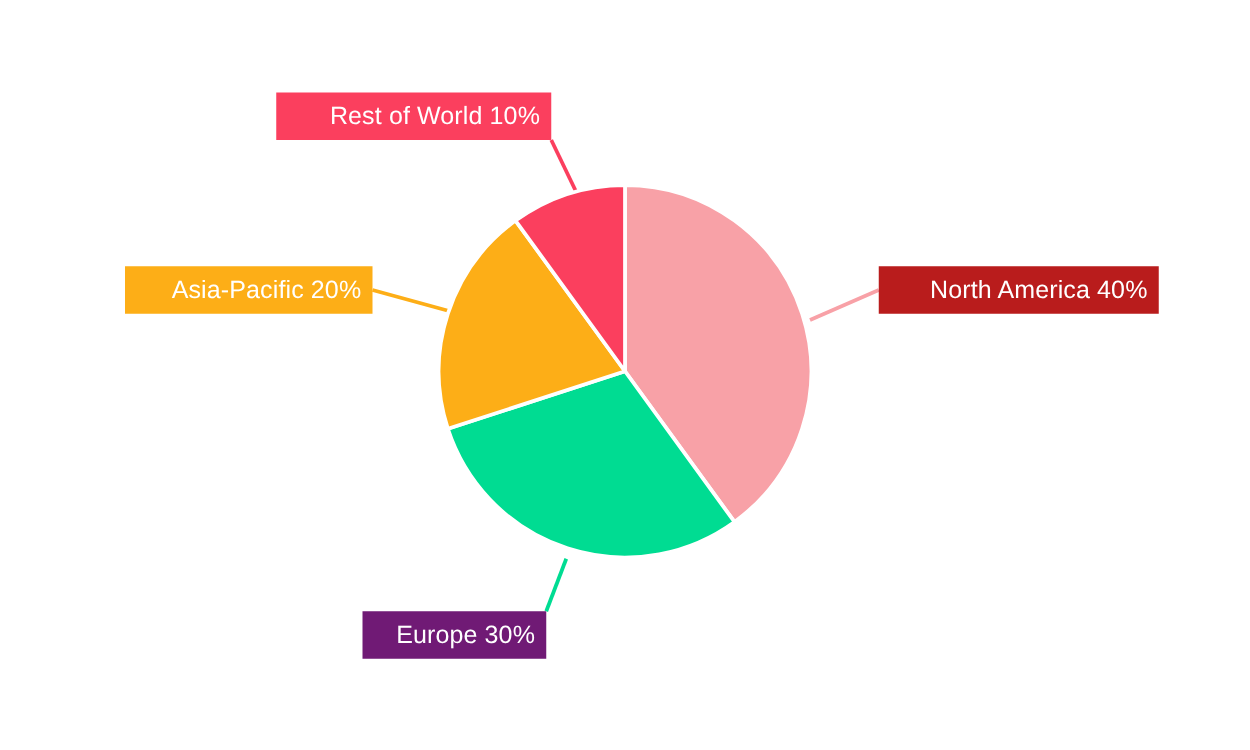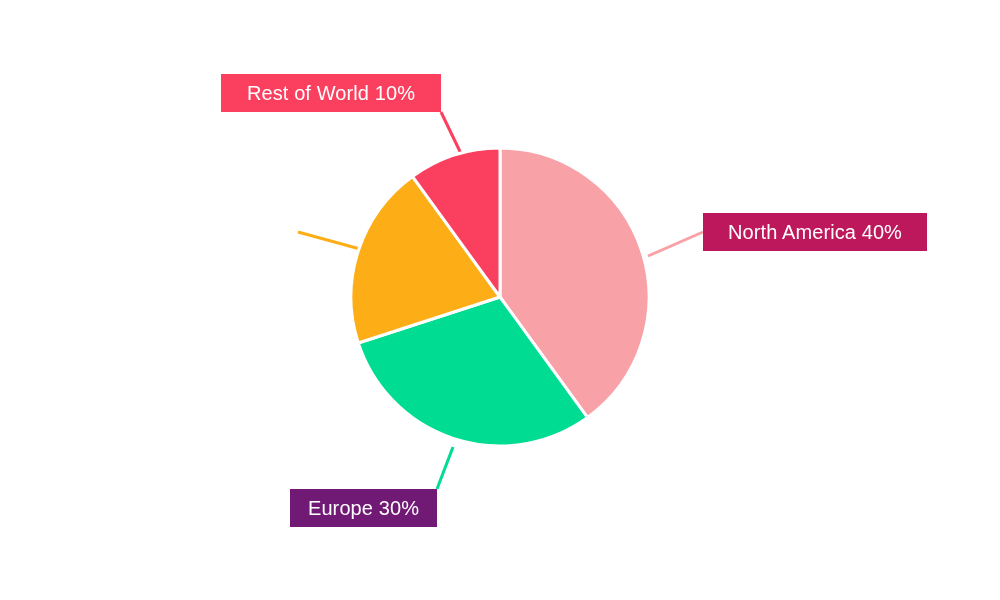--- a/index.html
+++ b/index.html
@@ -19,21 +19,21 @@
     position: absolute;
     left: 0;
     top: 0;
     width: 1000px;
     height: 600px;
   }
   .pie-label {
     position: absolute;
     display: flex;
     align-items: center;
-    justify-content: center;
+    justify-content: flex-end;
     box-sizing: border-box;
     color: #ffffff;
     font-family: "Liberation Sans", sans-serif;
     font-size: 20px;
     line-height: 20px;
     letter-spacing: 0.1px;
     white-space: nowrap;
     padding: 0 9px;
     height: 38px;
   }
@@ -51,26 +51,29 @@
         <line x1="441" y1="112" x2="466" y2="164" stroke="#fb3f5e" stroke-width="3"></line>
       </g>
     <g id="pie-slices">
         <path d="M 500 297 L 500 148 A 149 149 0 0 1 587.5800025915785 417.5435321618672 Z" fill="#f8a1a7" stroke="#ffffff" stroke-width="3" stroke-linejoin="round"></path>
         <path d="M 500 297 L 587.5800025915785 417.5435321618672 A 149 149 0 0 1 358.29257907202214 343.0435321618672 Z" fill="#00dc92" stroke="#ffffff" stroke-width="3" stroke-linejoin="round"></path>
         <path d="M 500 297 L 358.29257907202214 343.0435321618672 A 149 149 0 0 1 412.41999740842147 176.45646783813285 Z" fill="#fdae17" stroke="#ffffff" stroke-width="3" stroke-linejoin="round"></path>
         <path d="M 500 297 L 412.41999740842147 176.45646783813285 A 149 149 0 0 1 500 148 Z" fill="#fb3f5e" stroke="#ffffff" stroke-width="3" stroke-linejoin="round"></path>
       </g>
   </svg>
 
-  <div class="pie-label" style="left: 703px; top: 213px; width: 224px; height: 38px; background: #be185d;">
+  <div class="pie-label" style="left: 703px; top: 213px; width: 224px; height: 38px; background: #b91c1c;">
     <span>North America 40%</span>
   </div>
 
   <div class="pie-label" style="left: 290px; top: 489px; width: 147px; height: 38px; background: #701a75;">
     <span>Europe 30%</span>
   </div>
 
+  <div class="pie-label" style="left: 100px; top: 213px; width: 198px; height: 38px; background: rgb(253, 174, 23);">
+    <span>Asia-Pacific 20%</span>
+  </div>
 
   <div class="pie-label" style="left: 221px; top: 74px; width: 220px; height: 38px; background: rgb(251, 63, 94);">
     <span>Rest of World 10%</span>
   </div>
 
 </div>
 
 </body></html>

